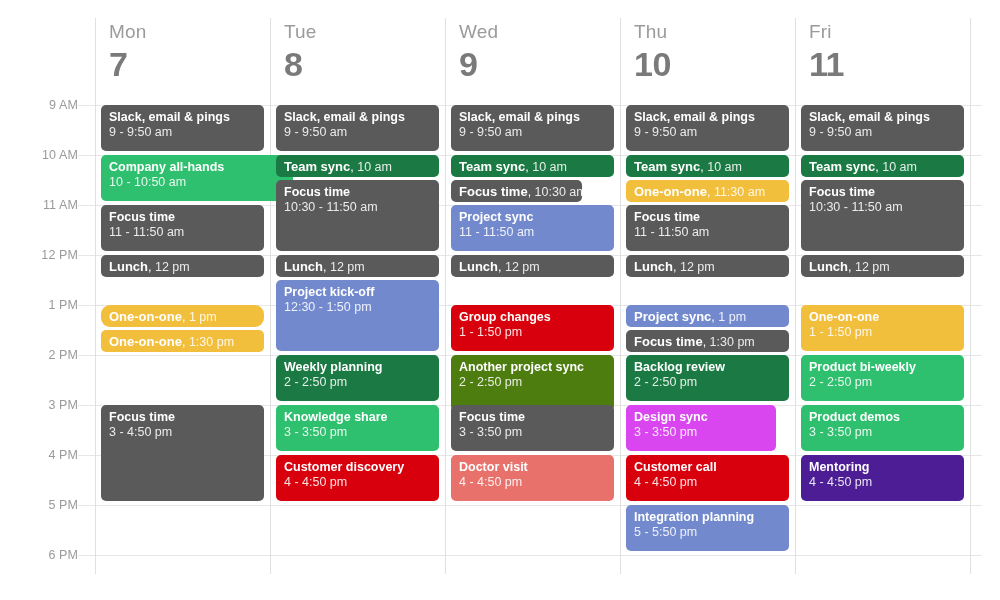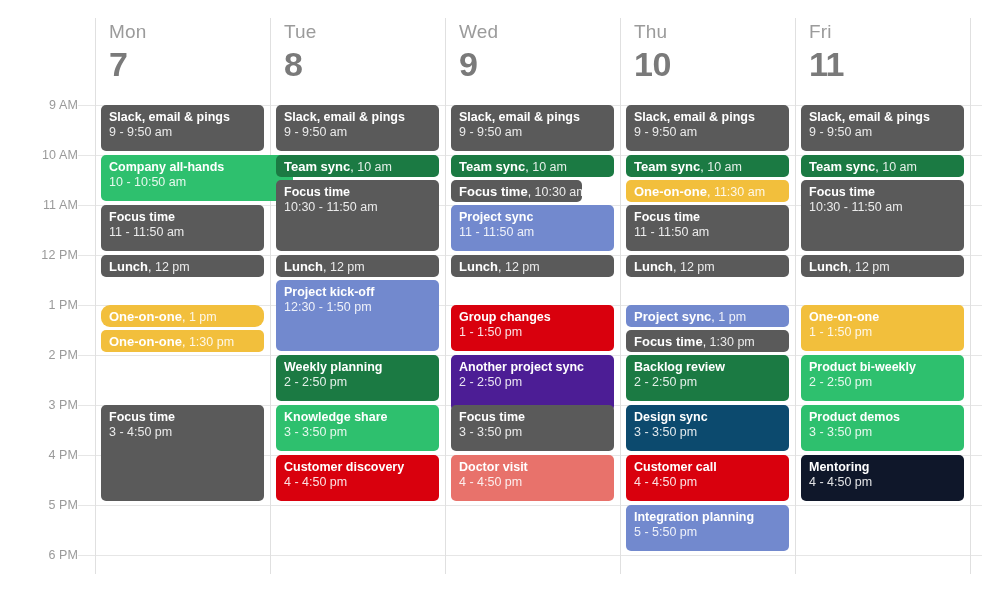--- a/index.html
+++ b/index.html
@@ -254,21 +254,21 @@
         <div class="ev-title">Project sync</div>
         <div class="ev-time">11 - 11:50 am</div>
       </div>
       <div class="event compact" style="left: 451px; top: 255px; width: 163px; height: 22px; background: rgb(90, 90, 90);">
         <div class="ev-line"><span class="ev-title">Lunch</span>, <span class="ev-time">12 pm</span></div>
       </div>
       <div class="event" style="left: 451px; top: 305px; width: 163px; height: 46px; background: rgb(217, 0, 13);">
         <div class="ev-title">Group changes</div>
         <div class="ev-time">1 - 1:50 pm</div>
       </div>
-      <div class="event" style="left: 451px; top: 355px; width: 163px; height: 56px; background: #4c1d95;">
+      <div class="event" style="left: 451px; top: 355px; width: 163px; height: 56px; background: #4d7c0f;">
         <div class="ev-title">Another project sync</div>
         <div class="ev-time">2 - 2:50 pm</div>
       </div>
       <div class="event" style="left: 451px; top: 405px; width: 163px; height: 46px; background: rgb(90, 90, 90);">
         <div class="ev-title">Focus time</div>
         <div class="ev-time">3 - 3:50 pm</div>
       </div>
       <div class="event" style="left: 451px; top: 455px; width: 163px; height: 46px; background: rgb(232, 114, 107);">
         <div class="ev-title">Doctor visit</div>
         <div class="ev-time">4 - 4:50 pm</div>
@@ -293,21 +293,21 @@
       <div class="event compact" style="left: 626px; top: 305px; width: 163px; height: 22px; background: rgb(114, 137, 206);">
         <div class="ev-line"><span class="ev-title">Project sync</span>, <span class="ev-time">1 pm</span></div>
       </div>
       <div class="event compact" style="left: 626px; top: 330px; width: 163px; height: 22px; background: rgb(90, 90, 90);">
         <div class="ev-line"><span class="ev-title">Focus time</span>, <span class="ev-time">1:30 pm</span></div>
       </div>
       <div class="event" style="left: 626px; top: 355px; width: 163px; height: 46px; background: rgb(27, 122, 67);">
         <div class="ev-title">Backlog review</div>
         <div class="ev-time">2 - 2:50 pm</div>
       </div>
-      <div class="event" style="left: 626px; top: 405px; width: 163px; height: 46px; background: #0c4a6e;">
+      <div class="event" style="left: 626px; top: 405px; width: 150px; height: 46px; background: #d946ef;">
         <div class="ev-title">Design sync</div>
         <div class="ev-time">3 - 3:50 pm</div>
       </div>
       <div class="event" style="left: 626px; top: 455px; width: 163px; height: 46px; background: rgb(217, 0, 13);">
         <div class="ev-title">Customer call</div>
         <div class="ev-time">4 - 4:50 pm</div>
       </div>
       <div class="event" style="left: 626px; top: 505px; width: 163px; height: 46px; background: rgb(114, 137, 206);">
         <div class="ev-title">Integration planning</div>
         <div class="ev-time">5 - 5:50 pm</div>
@@ -331,19 +331,19 @@
         <div class="ev-time">1 - 1:50 pm</div>
       </div>
       <div class="event" style="left: 801px; top: 355px; width: 163px; height: 46px; background: rgb(46, 192, 110);">
         <div class="ev-title">Product bi-weekly</div>
         <div class="ev-time">2 - 2:50 pm</div>
       </div>
       <div class="event" style="left: 801px; top: 405px; width: 163px; height: 46px; background: rgb(46, 192, 110);">
         <div class="ev-title">Product demos</div>
         <div class="ev-time">3 - 3:50 pm</div>
       </div>
-      <div class="event" style="left: 801px; top: 455px; width: 163px; height: 46px; background: #0f172a;">
+      <div class="event" style="left: 801px; top: 455px; width: 163px; height: 46px; background: #4c1d95;">
         <div class="ev-title">Mentoring</div>
         <div class="ev-time">4 - 4:50 pm</div>
       </div>
     </div>
 
 </div>
 
 </body></html>

